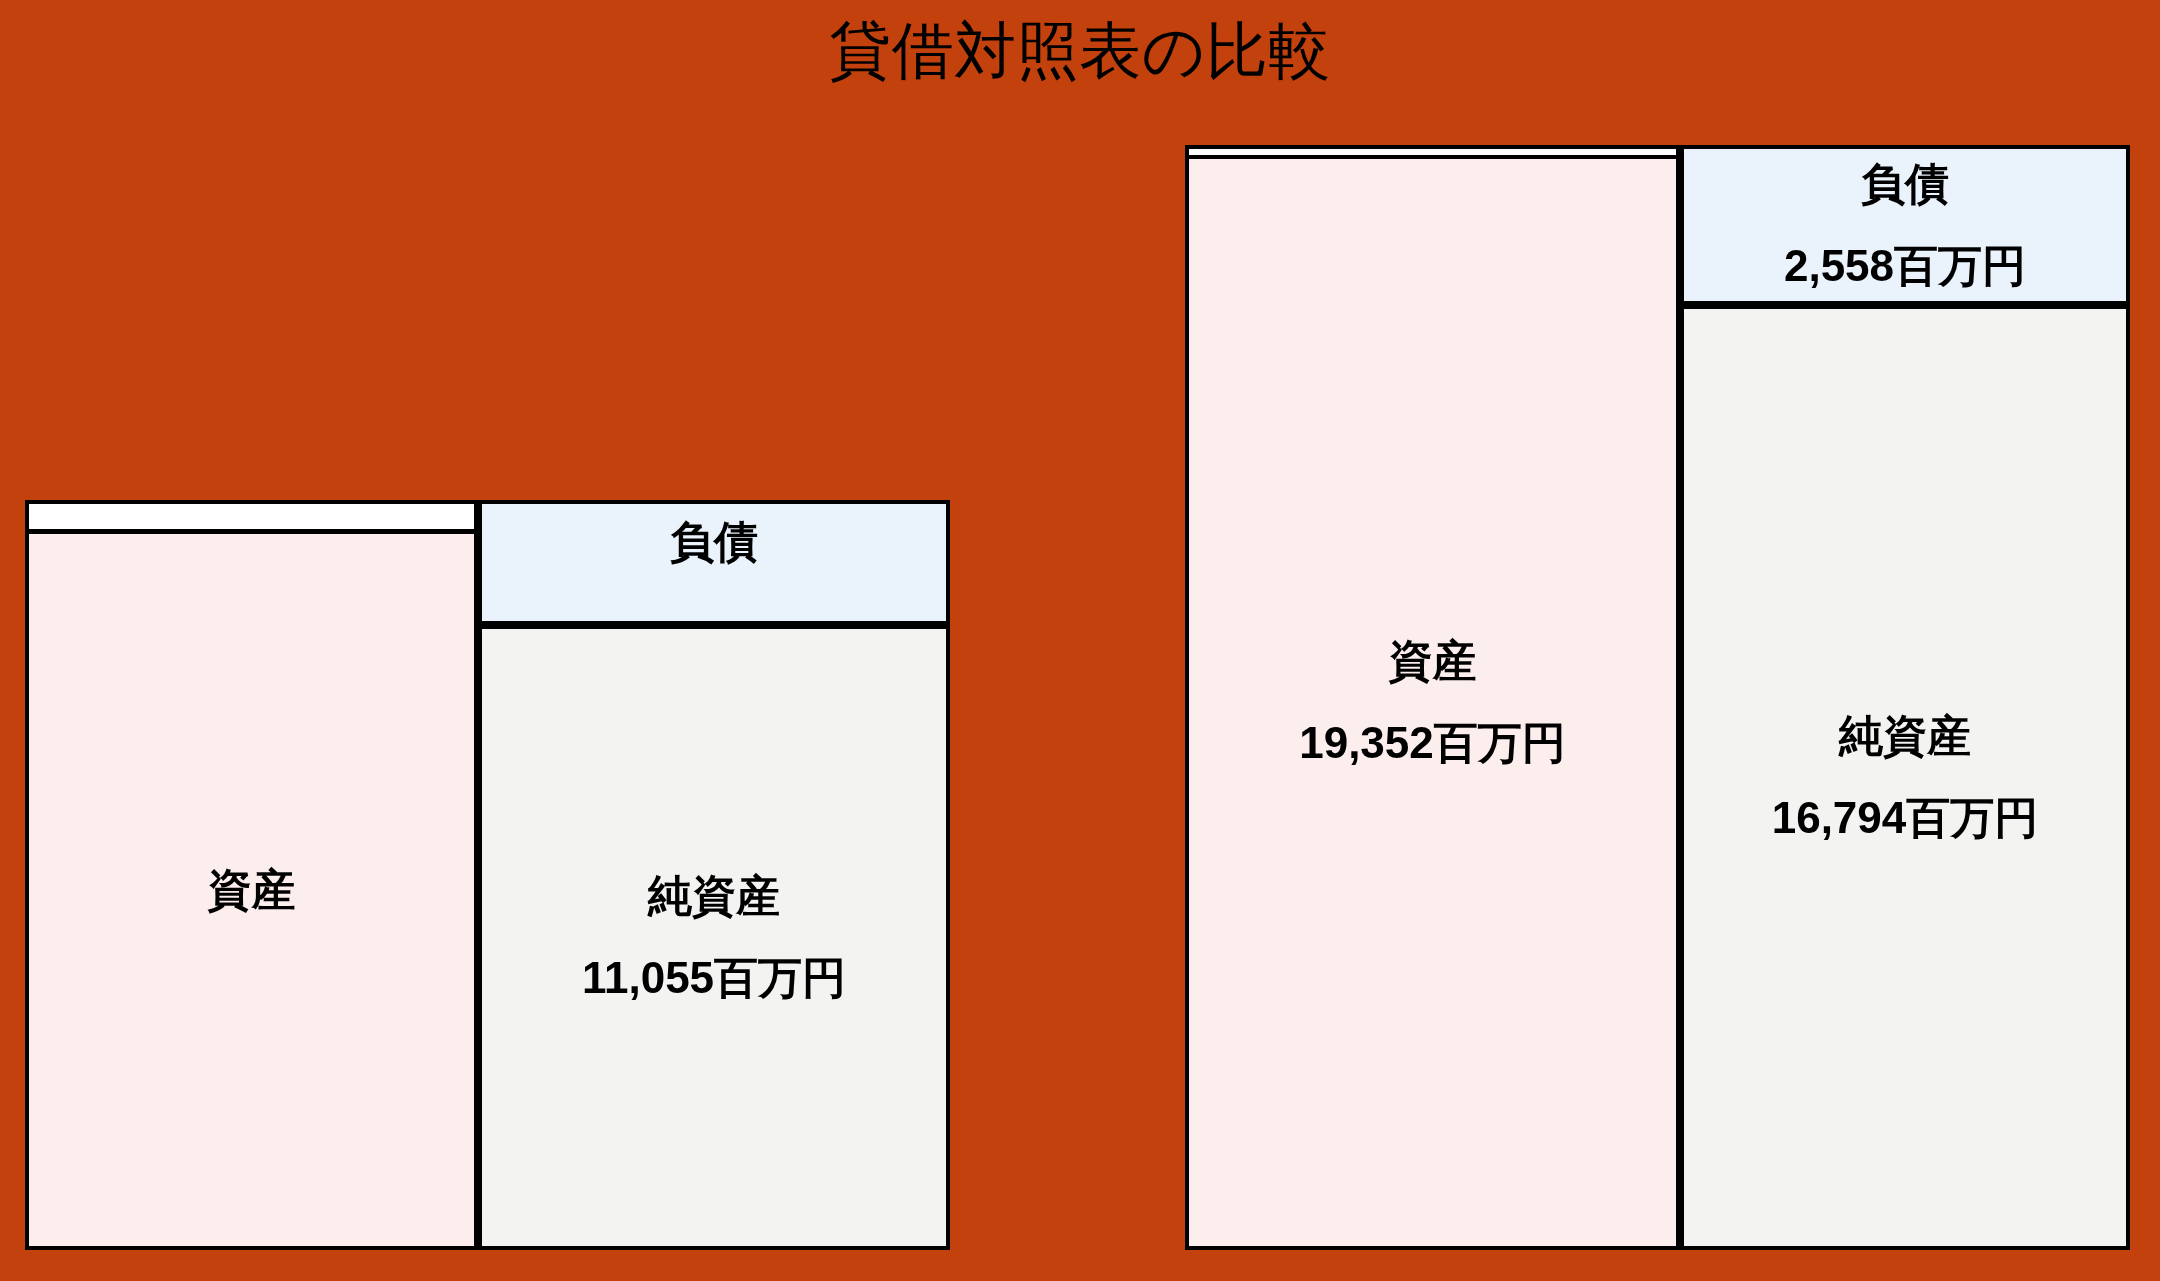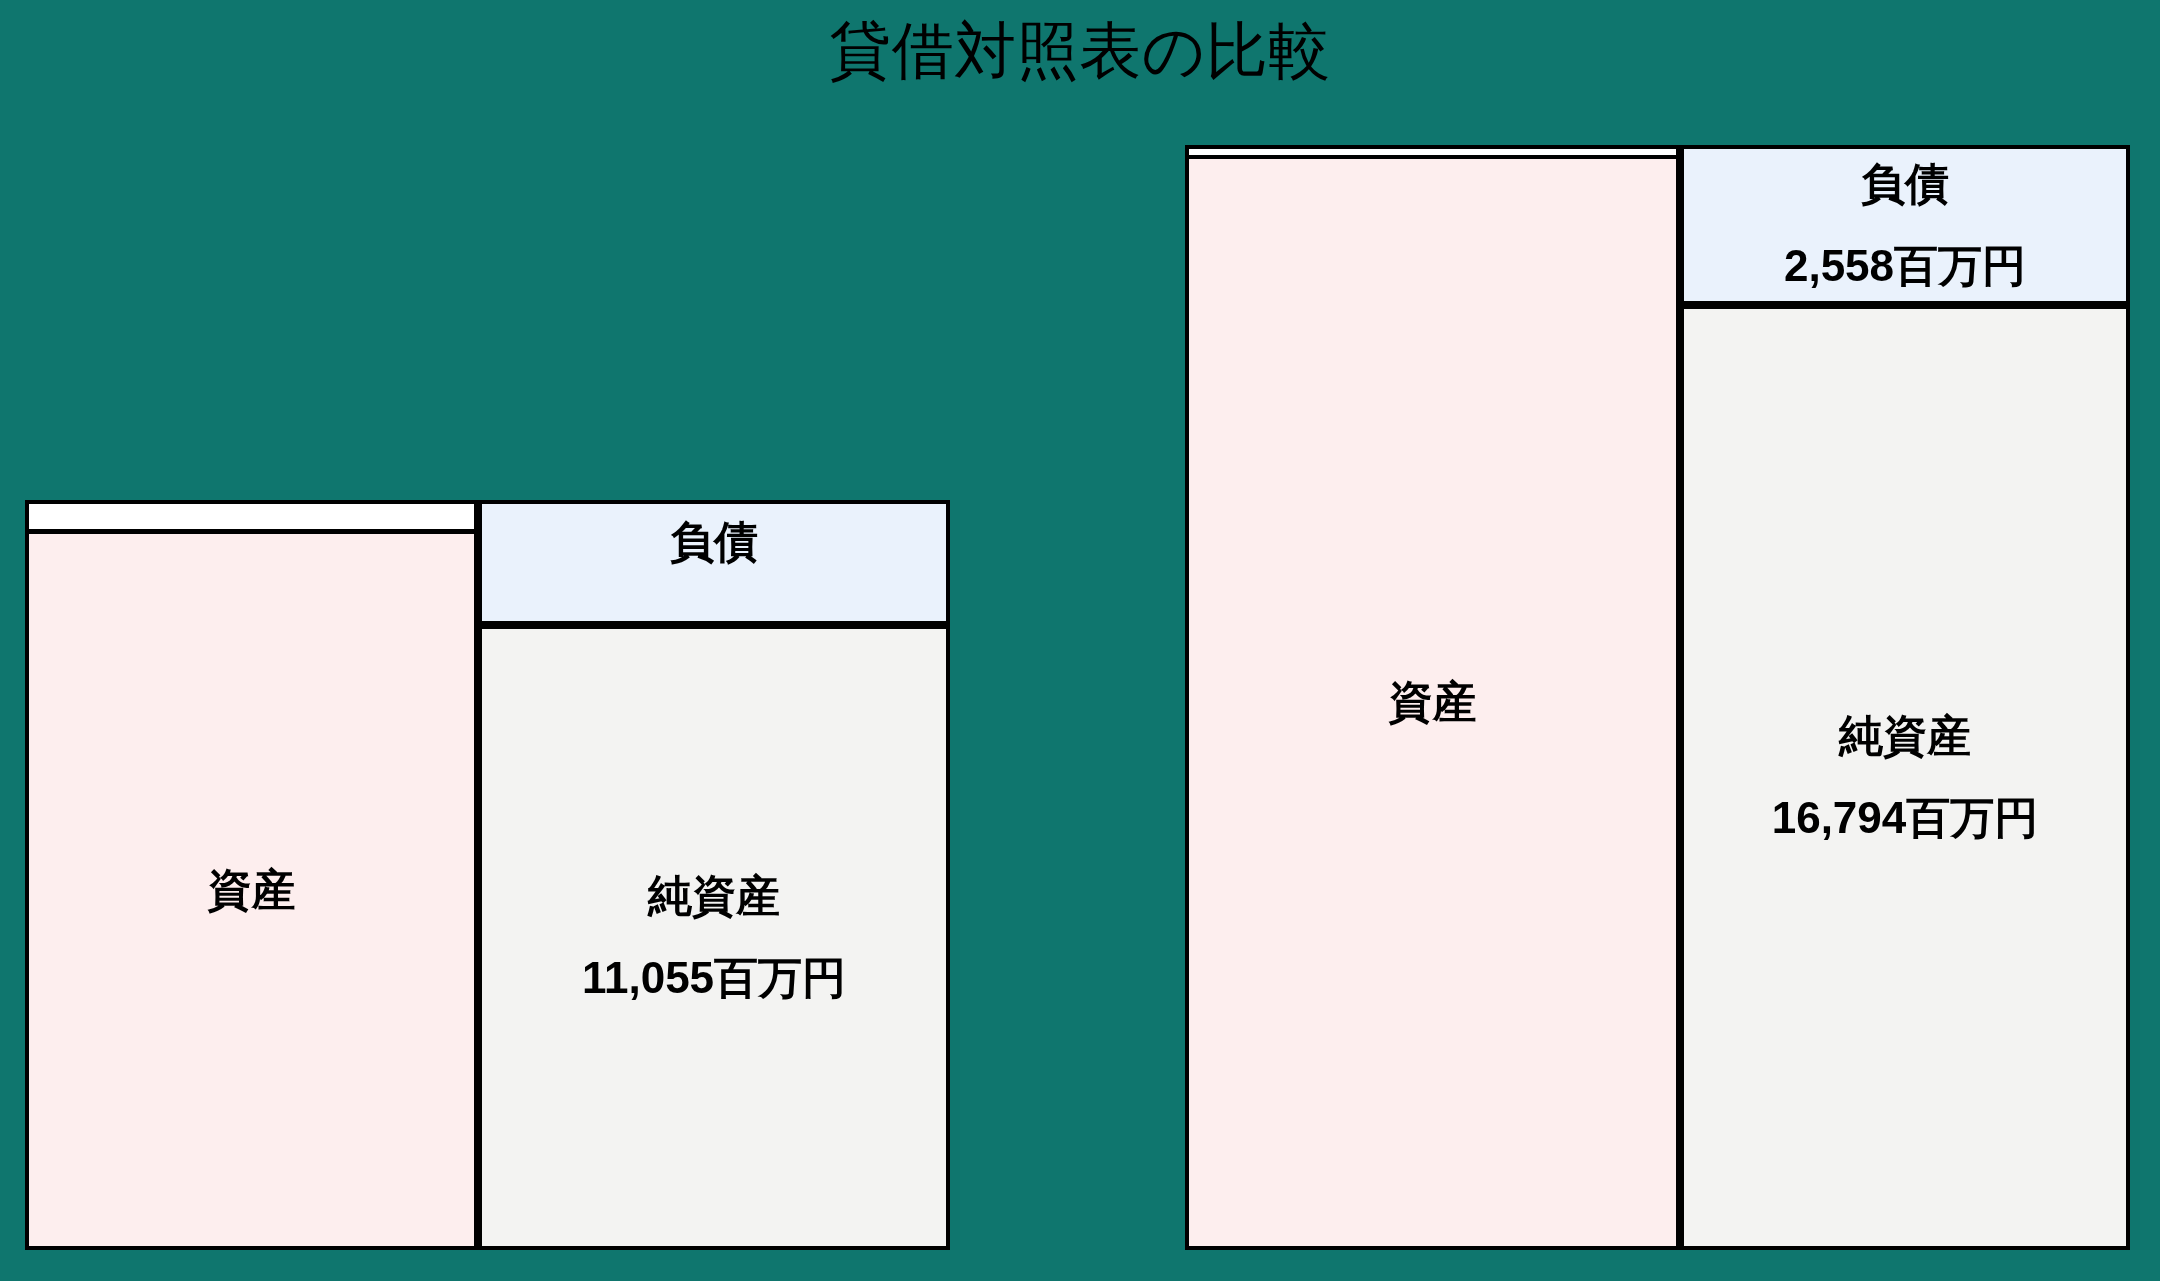--- a/index.html
+++ b/index.html
@@ -8,21 +8,21 @@
     background: #ffffff;
   }
   body {
     font-family: "Liberation Sans", "DejaVu Sans", sans-serif;
     color: #000000;
   }
   #canvas {
     position: relative;
     width: 2160px;
     height: 1281px;
-    background: #0f766e;
+    background: #c2410c;
     overflow: hidden;
   }
 
   
   .chart-title {
     position: absolute;
     left: 0;
     top: 18px;
     width: 2160px;
     text-align: center;
@@ -98,20 +98,21 @@
     </div>
   </div>
 
   <div class="bs" style="left:1185px; top:145px; width:945px; height:1105px;">
 
     <div class="bs-box cap" style="left:0px; top:0px; width:495px; height:14px;"></div>
 
     <div class="bs-box asset" style="left:0px; top:10px; width:495px; height:1095px;">
       <div class="box-label">
         <span class="l1">資産</span>
+        <span class="l2">19,352百万円</span>
       </div>
     </div>
 
     <div class="bs-box liab" style="left:495px; top:0px; width:450px; height:160px;">
       <div class="box-label">
         <span class="l1">負債</span>
         <span class="l2">2,558百万円</span>
       </div>
     </div>
 

